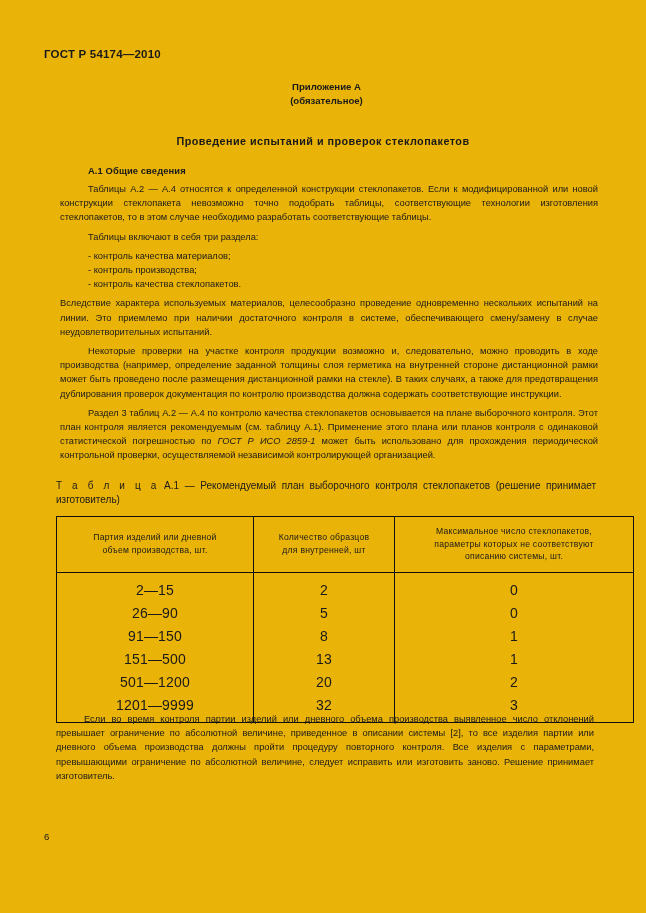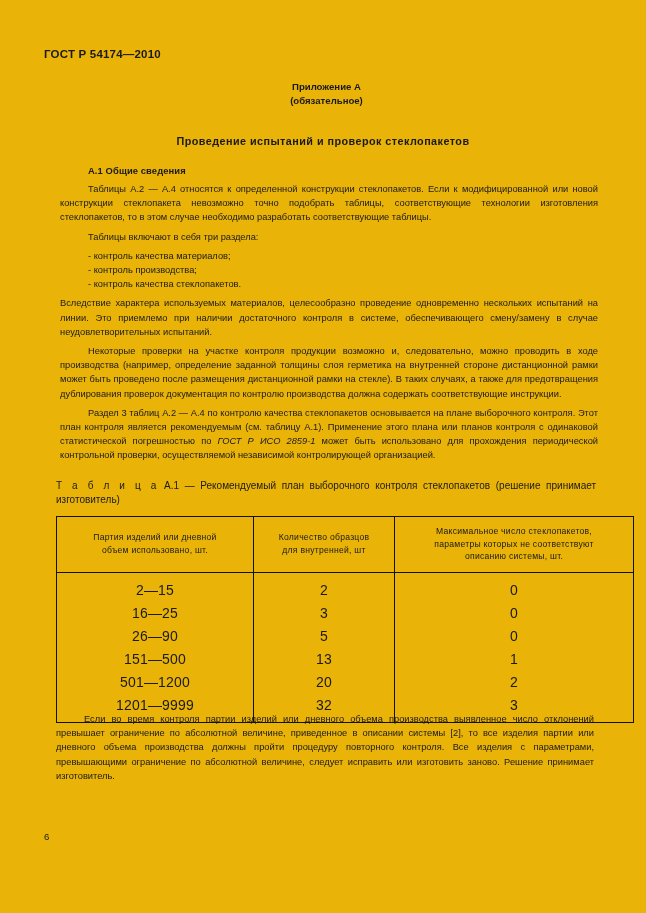--- a/index.html
+++ b/index.html
@@ -208,50 +208,50 @@
     <span class="spaced">Т а б л и ц а</span>
     <span>А.1</span>
     <span>— Рекомендуемый план выборочного контроля стеклопакетов (решение принимает изготовитель)</span>
   </div>
 
   <table class="sample-table">
     <thead>
       <tr>
         <th class="col-a">
           <span>Партия изделий или дневной</span><br>
-          <span>объем использовано, шт.</span>
+          <span>объем производства, шт.</span>
         </th>
         <th class="col-b">
           <span>Количество образцов</span><br>
           <span>для внутренней, шт</span>
         </th>
         <th class="col-c">
           <span>Максимальное число стеклопакетов,</span><br>
           <span>параметры которых не соответствуют</span><br>
           <span>описанию системы, шт.</span>
         </th>
       </tr>
     </thead>
     <tbody>
       <tr>
         <td>2—15</td>
         <td>2</td>
         <td>0</td>
       </tr>
       <tr>
-        <td>16—25</td>
-        <td>3</td>
-        <td>0</td>
-      </tr>
-      <tr>
         <td>26—90</td>
         <td>5</td>
         <td>0</td>
       </tr>
       <tr>
+        <td>91—150</td>
+        <td>8</td>
+        <td>1</td>
+      </tr>
+      <tr>
         <td>151—500</td>
         <td>13</td>
         <td>1</td>
       </tr>
       <tr>
         <td>501—1200</td>
         <td>20</td>
         <td>2</td>
       </tr>
       <tr>

